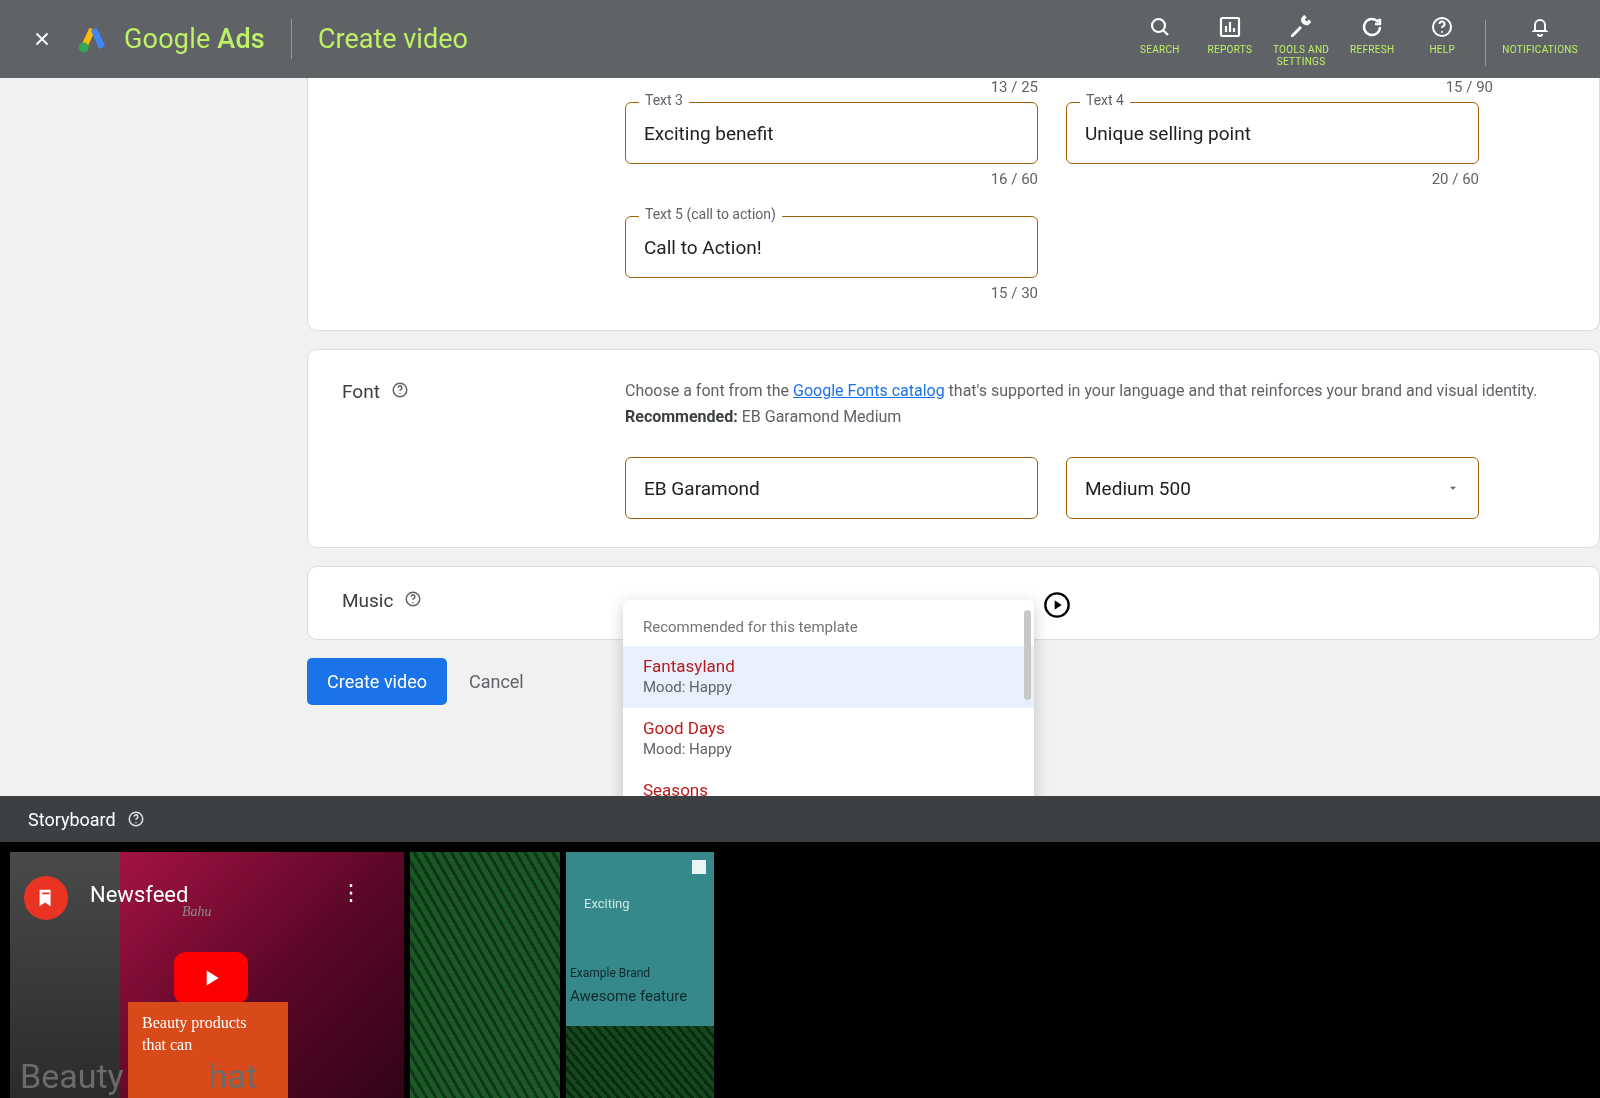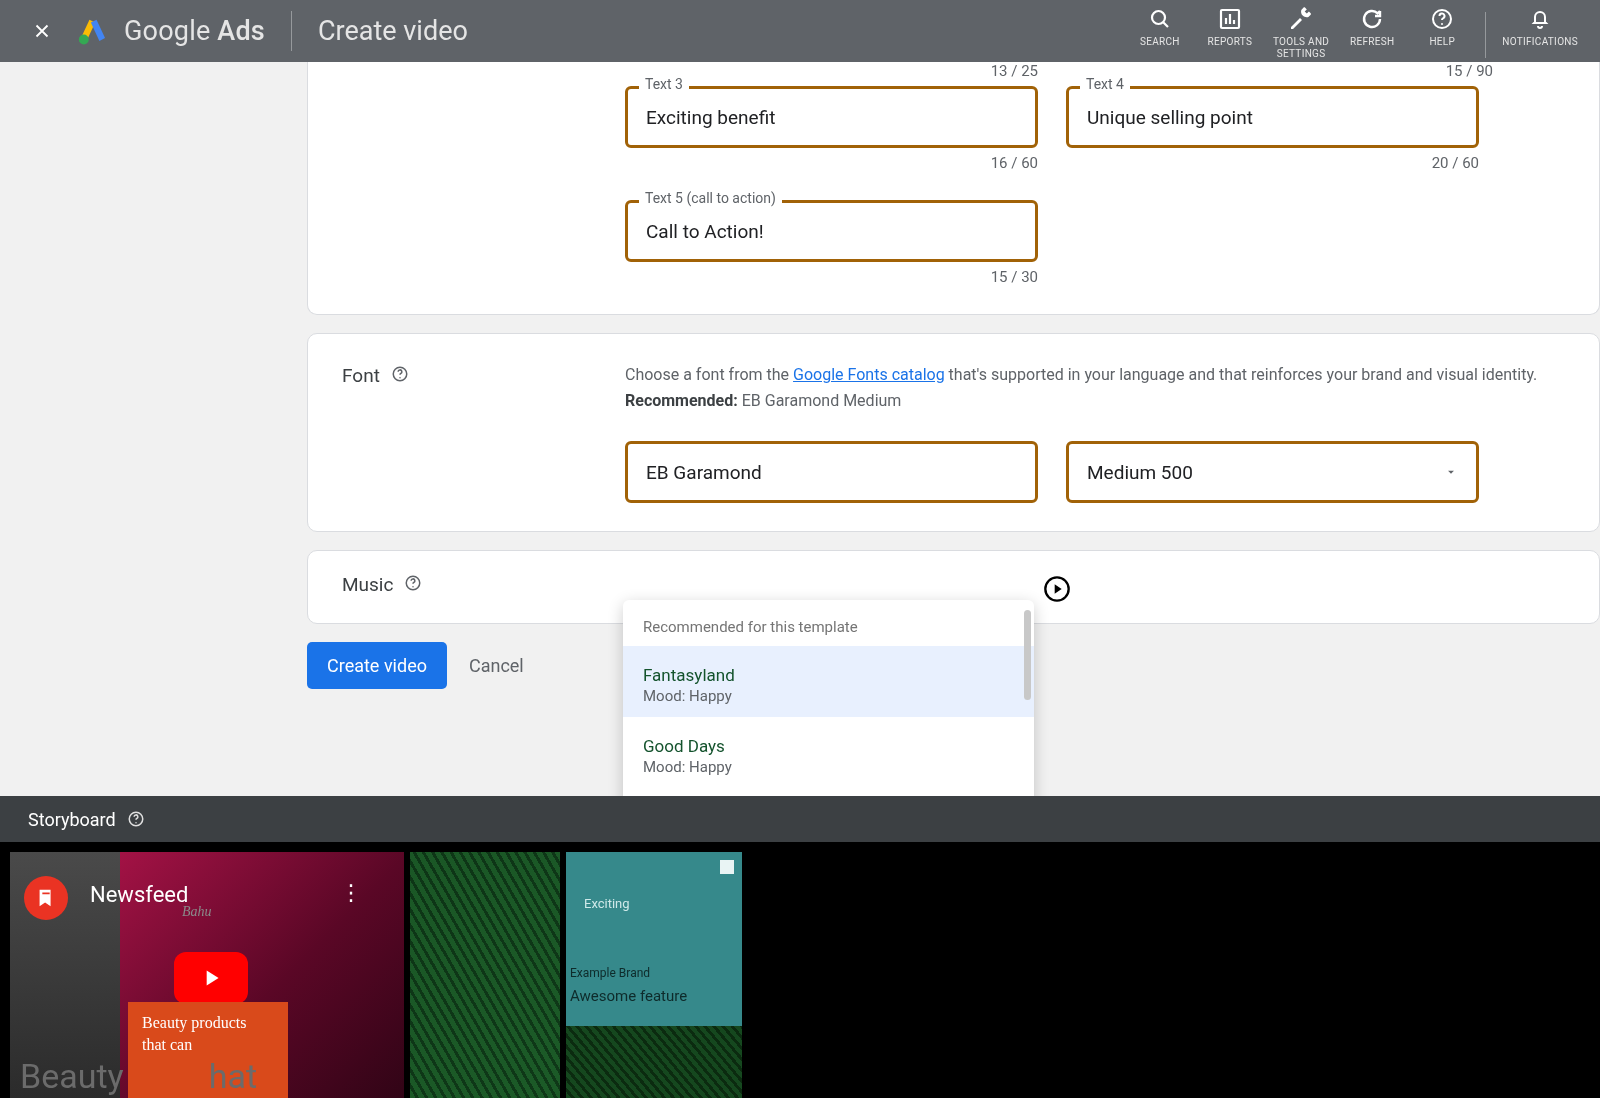--- a/index.html
+++ b/index.html
@@ -1,19 +1,19 @@
 <!DOCTYPE html>
 <html><head>
 <meta charset="utf-8">
 <style>
   * { box-sizing: border-box; margin: 0; padding: 0; font-family: "Google Sans", Roboto, Arial, sans-serif; }
   body { background: #f1f1f1; width: 1600px; height: 1098px; overflow: hidden; position: relative; }
 
   
-  .header { background: #5f6368; height: 62px; display: flex; align-items: center; padding: 0 22px 0 22px; color: #e5e5e5; }
+  .header { background: #5f6368; height: 78px; display: flex; align-items: center; padding: 0 22px 0 22px; color: #bef264; }
   .header .close { width: 40px; height: 40px; display:flex; align-items:center; justify-content:center; cursor:pointer;}
   .header .logo-wrap { display:flex; align-items:center; margin-left: 14px;}
   .header .logo { width: 34px; height: 34px; }
   .header .brand { font-size: 27px; font-weight: 400; margin-left: 14px; letter-spacing: 0.2px;}
   .header .brand b { font-weight: 500; }
   .header .divider-v { width:1px; height: 40px; background: rgba(255,255,255,0.35); margin: 0 26px;}
   .header .page-title { font-size: 27px; font-weight: 400; }
   .header .spacer { flex: 1; }
   .header .nav-icons { display:flex; align-items: flex-start; gap: 16px; padding-top: 4px;}
   .nav-item { display:flex; flex-direction:column; align-items:center; gap:4px; cursor:pointer; min-width: 54px;}
@@ -30,21 +30,21 @@
   .section-row { display:flex; }
   .section-label { width: 283px; display:flex; align-items:flex-start; gap:10px; padding-top: 2px;}
   .section-label .title { font-size: 19px; color:#3c4043; }
   .help-circle { width:20px; height:20px; color:#5f6368; display:flex; align-items:center; justify-content:center; cursor:pointer;}
   .section-body { flex:1; }
 
   
   .field-grid { display:grid; grid-template-columns: 413px 413px; column-gap: 42px; row-gap: 16px; gap: 28px; }
   .field { position:relative; }
   .field .float-label { position:absolute; top:-10px; left:14px; background:#fff; padding: 0 6px; font-size: 14px; color:#5f6368; }
-  .field input, .field .select { width: 100%; height: 62px; border: 3px solid #a16207; border-radius: 6px; padding: 0 18px; font-size: 19px; color:#202124; background:#fff; outline:none; }
+  .field input, .field .select { width: 100%; height: 62px; border: 1px solid #a16207; border-radius: 6px; padding: 0 18px; font-size: 19px; color:#202124; background:#fff; outline:none; }
   .field .select { display:flex; align-items:center; justify-content:space-between; cursor:pointer;}
   .field .counter { text-align:right; font-size: 15px; color:#5f6368; margin-top: 6px;}
   .two-counters { display:grid; grid-template-columns: 413px 413px; column-gap:42px; margin-bottom: 6px;}
   .two-counters .counter { text-align:right; font-size:15px; color:#5f6368; width:auto;}
 
   .font-desc { font-size: 16px; color:#5f6368; line-height:1.6; margin-bottom: 28px;}
   .font-desc a { color: #1a73e8; text-decoration: underline; }
   .font-desc b { color: #3c4043; }
 
   .caret { color:#5f6368; }
@@ -57,21 +57,21 @@
   .btn-primary { background:#1a73e8; color:#fff; border:none; border-radius: 5px; padding: 13px 20px; font-size: 18px; cursor:pointer;}
   .btn-text { background:none; border:none; color:#5f6368; font-size:18px; cursor:pointer;}
 
   
   .dropdown { position:absolute; left: 623px; top: 600px; width: 411px; height: 498px; background:#fff; border-radius: 6px 6px 0 0; box-shadow: 0 4px 16px rgba(0,0,0,.2); overflow:hidden; }
   .dropdown .scroll { height:100%; overflow-y: auto; }
   .dropdown .scrollbar-fake { position:absolute; right:3px; top: 10px; width:7px; height: 90px; background:#c8c8c8; border-radius:4px;}
   .dd-header { padding: 18px 20px 10px; font-size: 15px; color:#757575;}
   .dd-item { padding: 10px 20px 12px; cursor:pointer; }
   .dd-item.selected { background:#e8f0fe; }
-  .dd-item .name { font-size: 17px; color:#14532d;margin-top:9px; }
+  .dd-item .name { font-size: 17px; color:#b91c1c; }
   .dd-item .mood { font-size: 15px; color:#5f6368; margin-top:2px;}
   .dd-divider { height:1px; background:#e0e0e0; margin: 8px 0;}
 
   
   .storyboard { position:absolute; left:0; right:0; bottom:0; height: 302px; background:#121212;}
   .storyboard .sb-header { background:#3c4043; height: 46px; display:flex; align-items:center; padding: 0 28px; color:#fff; gap:10px;}
   .storyboard .sb-header .t { font-size:18px;}
   .sb-body { height: calc(100% - 46px); display:flex; overflow:hidden; padding: 10px 10px 0 10px; background:#000;}
   .thumb { height: 246px; margin-right: 6px; position:relative; background:#222; flex-shrink:0;}
   .thumb0 { width: 394px; display:flex; align-items:flex-end; justify-content:flex-start; background:linear-gradient(0deg,#2b2b2b,#4a4a4a);}
@@ -79,21 +79,21 @@
   .thumb0 .yt-badge { position:absolute; left:14px; top:24px; width:44px; height:44px; border-radius:50%; background:#ea3323; display:flex; align-items:center; justify-content:center;}
   .thumb0 .newsfeed { position:absolute; left:80px; top:30px; font-size:22px; color:#fff;}
   .thumb0 .menu-dots { position:absolute; left:330px; top:28px; color:#fff; font-size:22px; cursor:pointer;}
   .thumb0 .roses { position:absolute; left:110px; top:0; width: 284px; height: 246px; background: linear-gradient(135deg,#a31245 0%, #5a0726 55%, #310416 100%); }
   .thumb0 .prod { position:absolute; left:118px; top:150px; width:160px; height:96px; background:#d94a1b; color:#fff; font-family: Georgia, serif; font-size:16px; line-height:1.35; padding:10px 14px;}
   .thumb0 .playbtn { position:absolute; left:164px; top:100px; width: 74px; height:52px; background:#ff0000; border-radius: 12px; display:flex; align-items:center; justify-content:center;}
   .thumb0 .playbtn svg{color:#fff;}
   .thumb0 .bahu { position:absolute; left:172px; top:52px; font-family: Georgia, serif; font-style:italic; font-size:14px; color:#8a8a8a;}
   .thumb1 { width: 150px; background: linear-gradient(135deg,#0a2b10,#174b21); }
   .thumb1 .fern { position:absolute; inset:0; background: repeating-linear-gradient(60deg,#1c5c28 0 5px,#0e3617 5px 8px); opacity:0.9;}
-  .thumb2 { width: 176px; display:flex; flex-direction:column;}
+  .thumb2 { width: 148px; display:flex; flex-direction:column;}
   .thumb2 .top { height:104px; background:#36898b; color:#cfe9e9; font-family: Georgia, serif; font-size:13px; padding: 44px 0 0 18px; position:relative;}
   .thumb2 .top .sq { position:absolute; top:8px; right:8px; width:14px; height:14px; background:#e9f4f4;}
   .thumb2 .mid { height:70px; background:#36898b; color:#0e2b2b; font-family: Georgia, serif; font-size:12px; padding: 10px 0 0 4px;}
   .thumb2 .mid .big { font-size:15px; display:block; margin-top:6px;}
   .thumb2 .bot { flex:1; position:relative; background:#0d220f;}
   .thumb2 .bot .fern2 { position:absolute; inset:0; background: repeating-linear-gradient(50deg,#164c20 0 4px,#0b2c10 4px 7px); opacity:.9;}
 </style>
 </head>
 <body>
 

